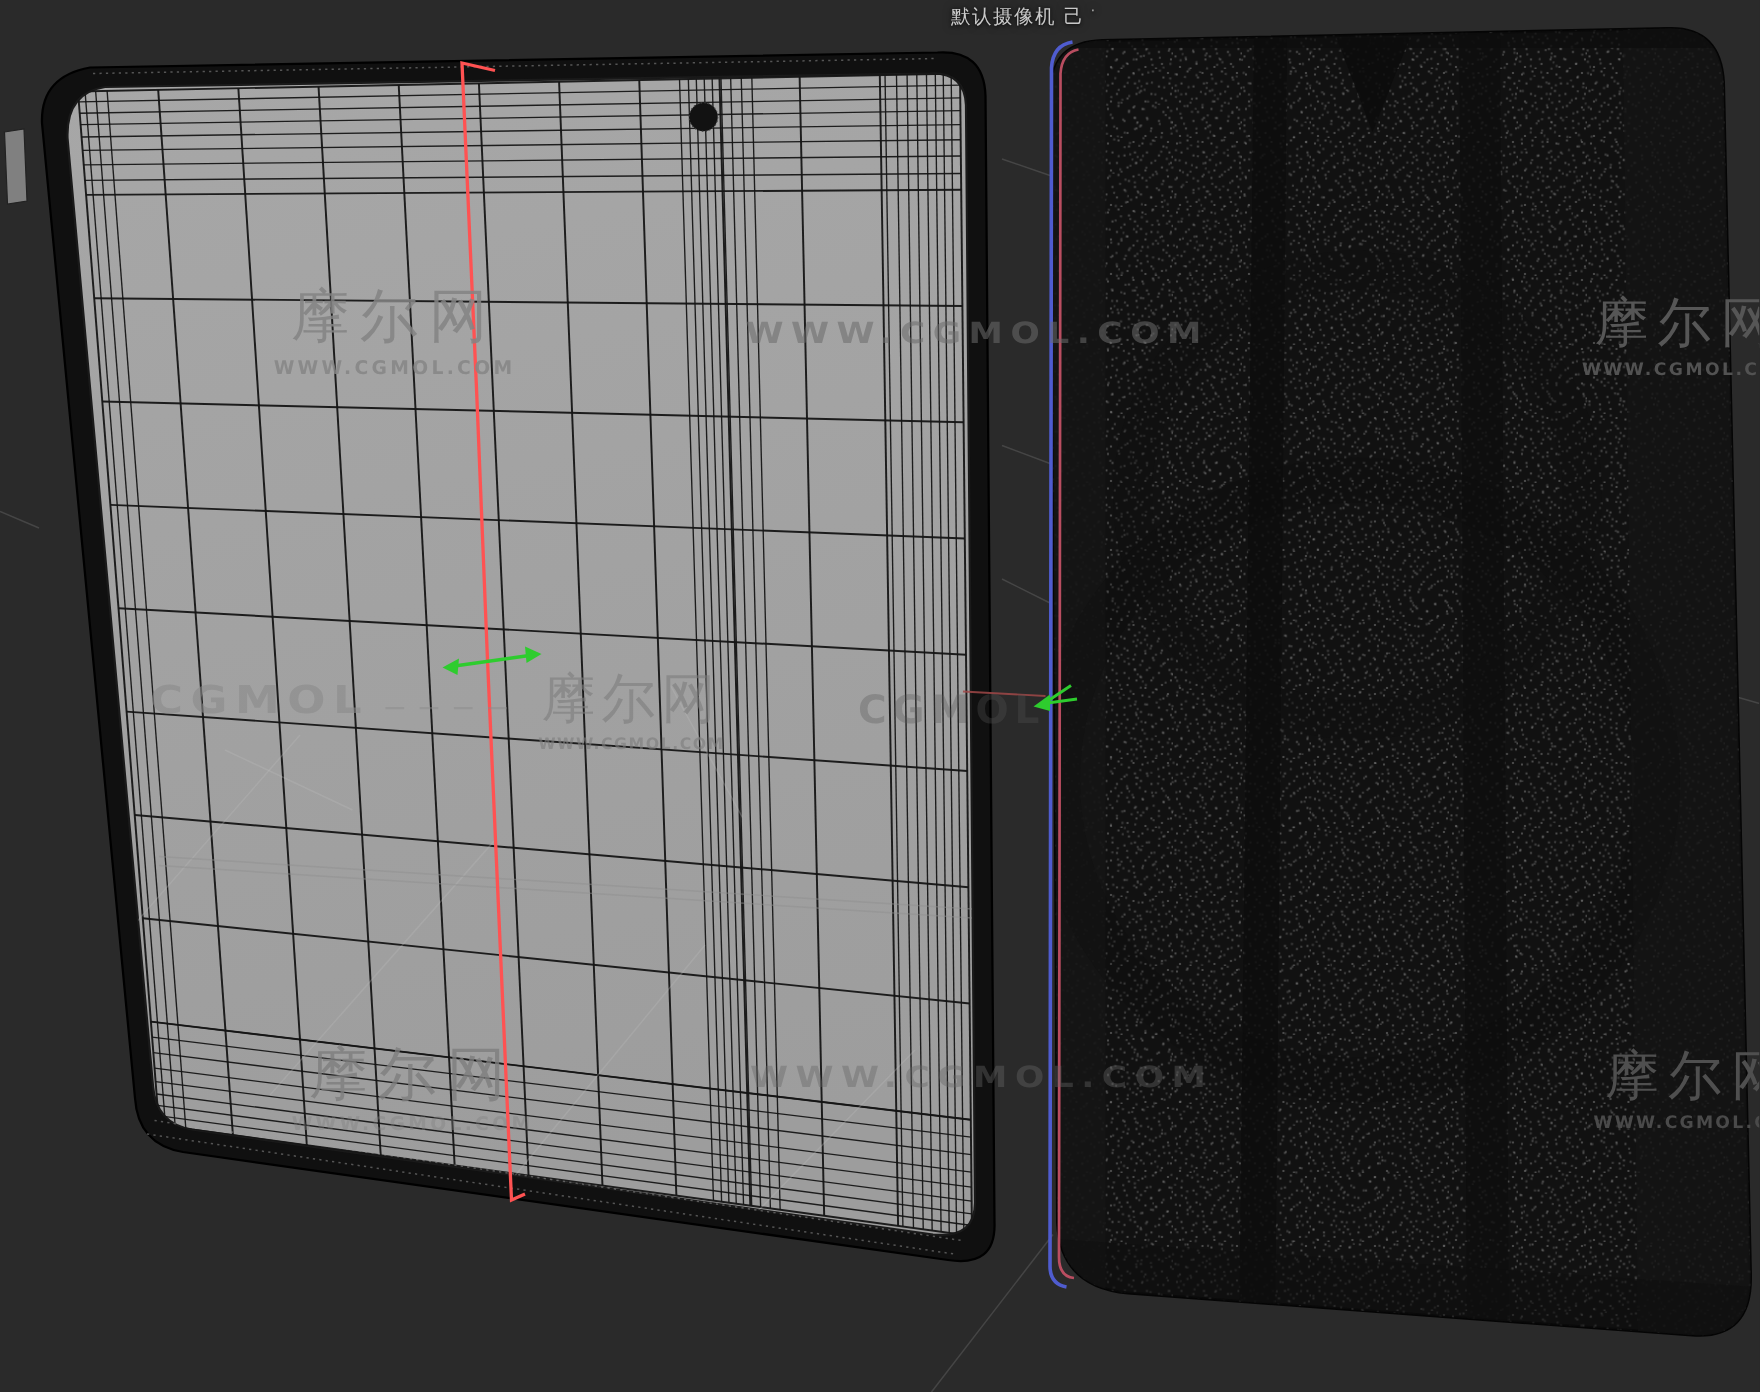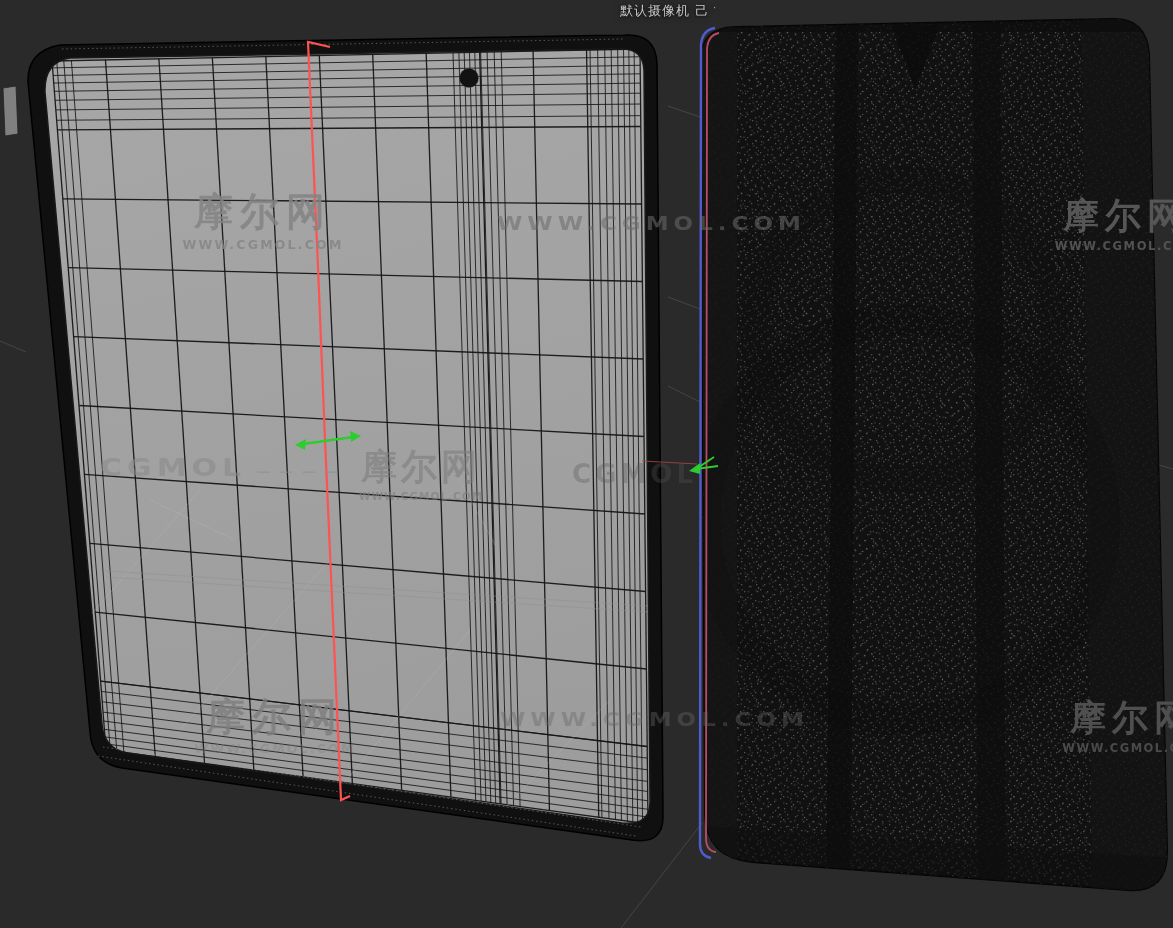--- a/index.html
+++ b/index.html
@@ -1,24 +1,24 @@
 <!DOCTYPE html>
 <html><head>
 <meta charset="utf-8">
 <style>
   html,body{margin:0;padding:0;background:#2a2a2a;}
   .stage{position:relative;width:1173px;height:928px;overflow:hidden;background:#2a2a2a;
          font-family:"DejaVu Sans",sans-serif;}
   svg{position:absolute;left:0;top:0;}
-  .camlabel{position:absolute;left:620px;top:2px;display:flex;align-items:flex-start;gap:4px;
+  .camlabel{position:absolute;left:634px;top:2px;display:flex;align-items:flex-start;gap:4px;
     font-size:13px;color:#c9c9c9;letter-spacing:1px;cursor:pointer;
     text-shadow:0 1px 2px #111, 0 0 6px rgba(0,0,0,.6);}
   .camlabel .suffix{font-size:9px;margin-top:1px;color:#b5b5b5;}
   .wm{position:absolute;text-align:center;pointer-events:none;line-height:1.05;}
-  .wm .big{display:block;font-weight:bold;}
+  .wm .big{display:block;font-weight:normal;}
   .wm .url{display:block;font-weight:bold;}
   #wm-a{left:138px;top:192px;width:250px;color:#848484;opacity:.85;}
   #wm-a .big{font-size:39px;letter-spacing:7px;}
   #wm-a .url{font-size:12.5px;letter-spacing:2.2px;margin-top:5px;color:#868686;}
   #wm-b{left:497px;top:211px;color:#6b6b6b;opacity:.55;font-size:23px;font-weight:bold;
         letter-spacing:5px;transform:scaleY(.85);white-space:nowrap;}
   #wm-c{left:1046px;top:197px;width:160px;color:#565656;}
   #wm-c .big{font-size:36px;letter-spacing:6px;}
   #wm-c .url{font-size:11.5px;letter-spacing:1.6px;margin-top:5px;color:#525252;}
   #wm-d{left:100px;top:452px;color:#8b8b8b;opacity:.6;font-size:30px;font-weight:bold;

